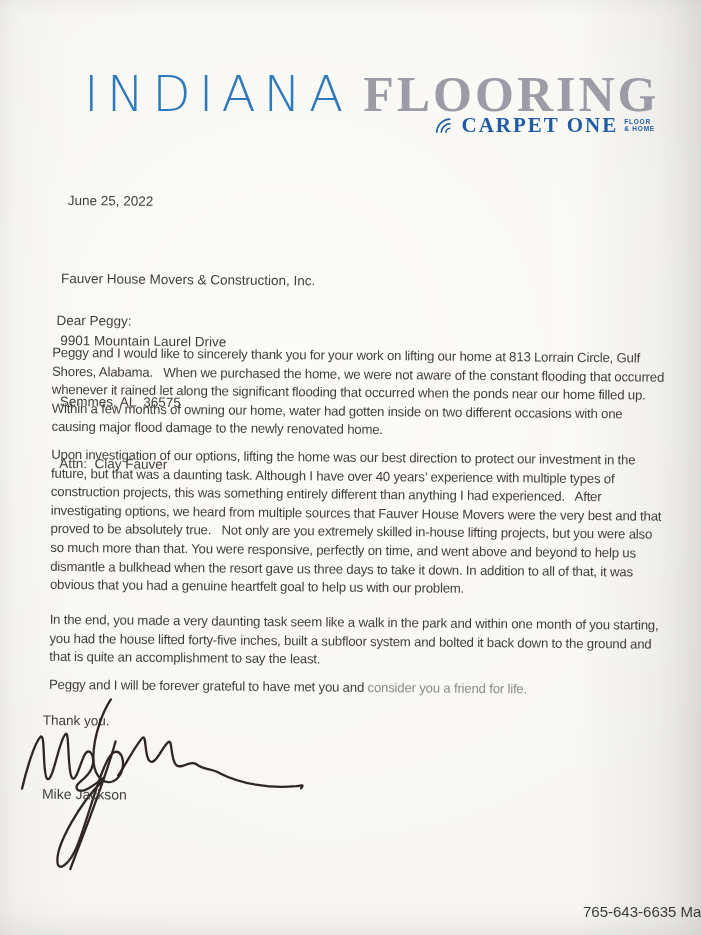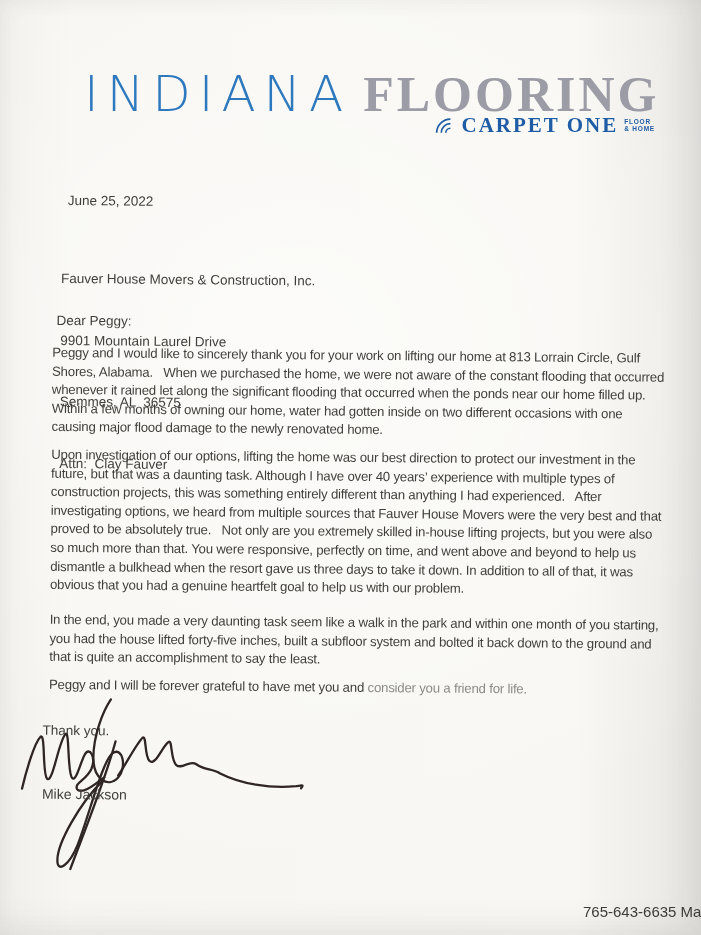--- a/index.html
+++ b/index.html
@@ -48,21 +48,21 @@
   .txt{position:absolute;font-size:13.5px;line-height:20px;color:#413f3b;white-space:pre-wrap;}
   .date{left:68px;top:155px;margin-top:36px;}
   .recipient{left:62px;top:228px;line-height:20.5px;}
   .salutation{left:58px;top:311px;}
   .para{left:54px;width:618px;font-size:13.2px;line-height:18.6px;letter-spacing:-0.2px;}
   .para1{top:344px;}
   .para2{top:446px;}
   .para3{top:611px;}
   .para4{top:676px;}
   .fade{color:#8c8b86;}
-  .closing{left:48px;top:711px;margin-top:10px;}
+  .closing{left:48px;top:711px;}
   .signer{left:48px;top:784px;font-size:14px;text-align:center;}
   .signature-svg{position:absolute;left:20px;top:683px;width:380px;height:200px;pointer-events:none;}
   .signature-svg path{fill:none;stroke:#2e2524;stroke-width:2.3;stroke-linecap:round;}
   
   .footer-left{position:absolute;left:38px;top:901px;font-size:15px;line-height:23px;color:#3c3b38;white-space:pre-wrap;}
   .footer-phone{position:absolute;left:548px;top:903px;font-size:15px;color:#3c3b38;white-space:nowrap;margin-left:35px;}
 </style>
 </head>
 <body>
 

